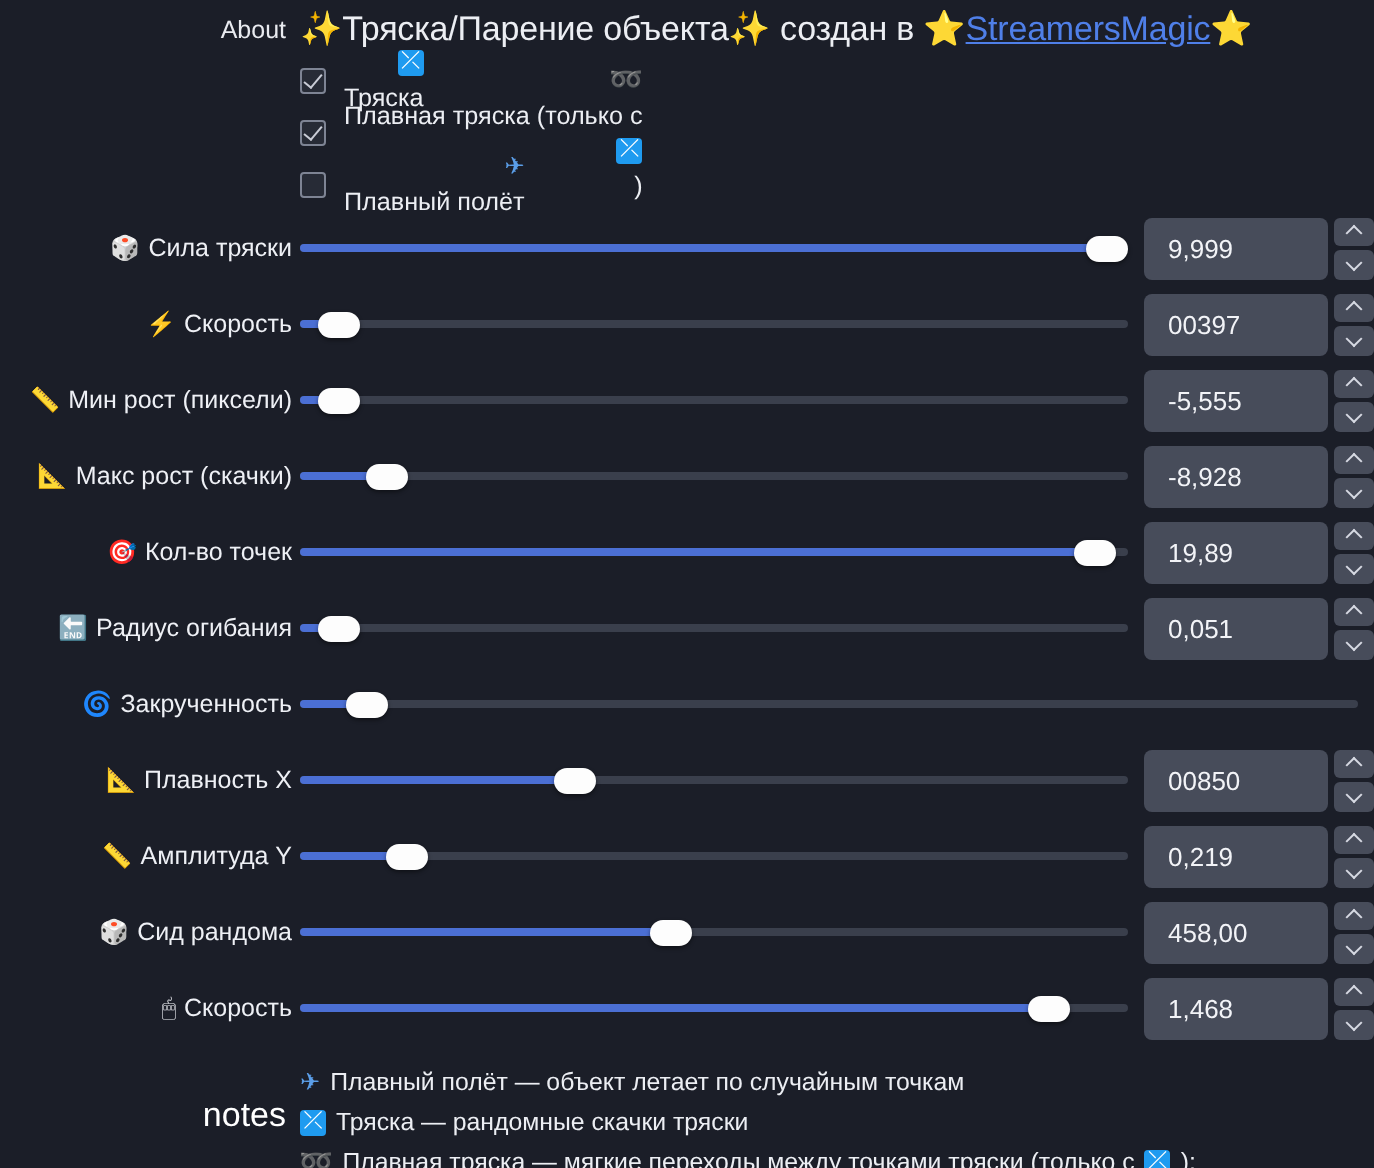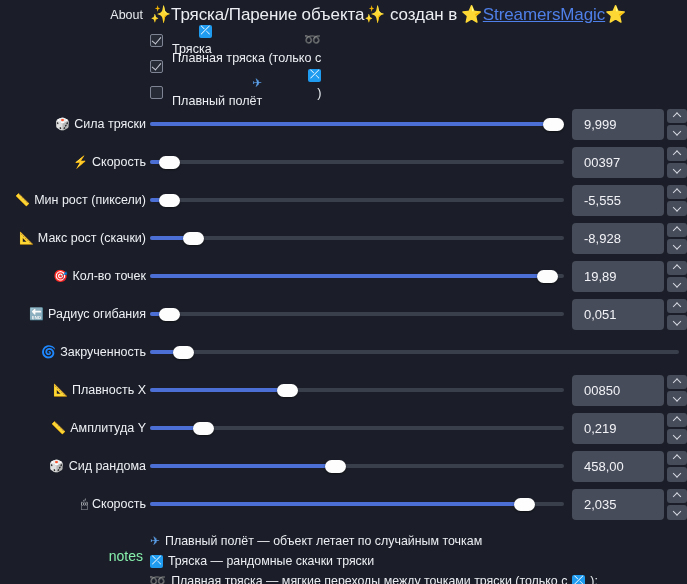--- a/index.html
+++ b/index.html
@@ -240,22 +240,22 @@
   .notes-row {
     display: flex;
     align-items: flex-start;
     padding-top: 8px;
   }
   .notes-label {
     width: 150px;
     flex: 0 0 150px;
     text-align: right;
     padding-right: 7px;
-    font-size: 14px;
-    color: #86efac;
+    font-size: 17px;
+    color: #ffffff;
     padding-top: 17px;
   }
   .notes-list { font-size: 12.4px; line-height: 20px; }
   .note-line {
     white-space: nowrap;
     display: flex;
     align-items: center;
     gap: 5px;
     color: #eceef3;
   }
@@ -492,21 +492,21 @@
           <span class="lab-icon">🖱</span>
           <span>Скорость</span>
         </div>
         <div class="slider-wrap">
           <div class="track">
             <div class="fill" style="width: 90.5%;"></div>
             <div class="knob" style="left: 90.5%;"></div>
           </div>
         </div>
         <div class="spin">
-          <div class="spin-field">2,035</div>
+          <div class="spin-field">1,468</div>
           <div class="spin-btns">
             <div class="spin-btn up"></div>
             <div class="spin-btn down"></div>
           </div>
         </div>
       </div>
     </div>
 
   <div class="notes-row">
     <div class="notes-label">notes</div>

